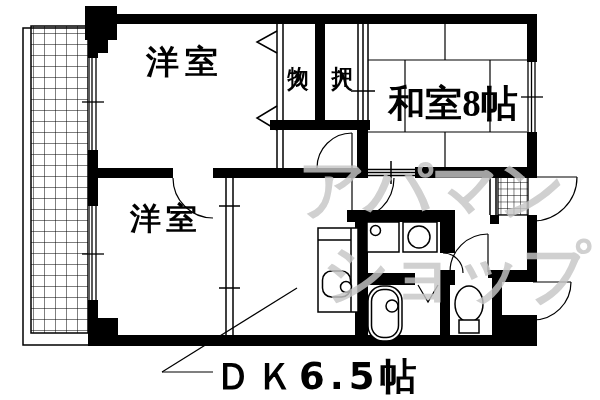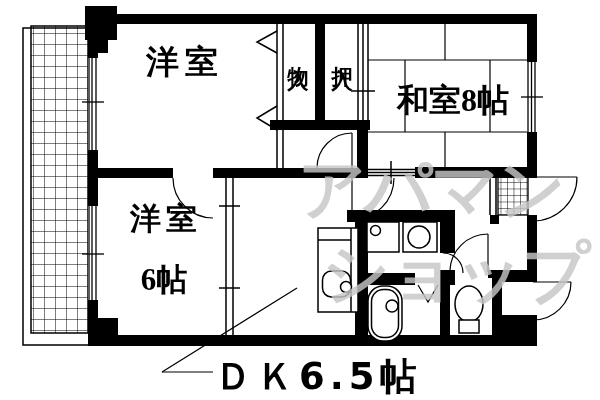--- a/index.html
+++ b/index.html
@@ -184,24 +184,23 @@
     </g>
 
     <g stroke="#000" stroke-width="1.2">
       <line x1="297" y1="288" x2="162" y2="372"></line>
       <line x1="162" y1="372" x2="213" y2="372"></line>
     </g>
   </svg>
 
   <div class="lbl center" style="left:125px;top:40px;width:120px;font-size:33px;letter-spacing:6px;">洋室</div>
 
-  <div class="lbl center" style="left:378px;top:79px;width:150px;font-size:32px;">和室8帖</div>
+  <div class="lbl center" style="left:378px;top:79px;width:150px;font-size:37px;">和室8帖</div>
 
   <div class="lbl center" style="left:110px;top:198px;width:112px;font-size:31px;letter-spacing:5px;">洋室</div>
-  <div class="lbl center" style="left:110px;top:259px;width:108px;font-size:31px;">6帖</div>
 
   <div class="lbl vert" style="left:284px;top:49px;font-size:21px;letter-spacing:3px;">物入</div>
   <div class="lbl vert" style="left:328px;top:49px;font-size:21px;letter-spacing:3px;">押入</div>
 
   <div class="lbl" style="left:215px;top:352px;font-size:37px;letter-spacing:5px;">ＤＫ6.5帖</div>
 
   <div class="wm" style="left:322px;top:240px;">ショップ</div>
   <div class="wm" style="left:298px;top:156px;">アパマン</div>
 </div>
 

